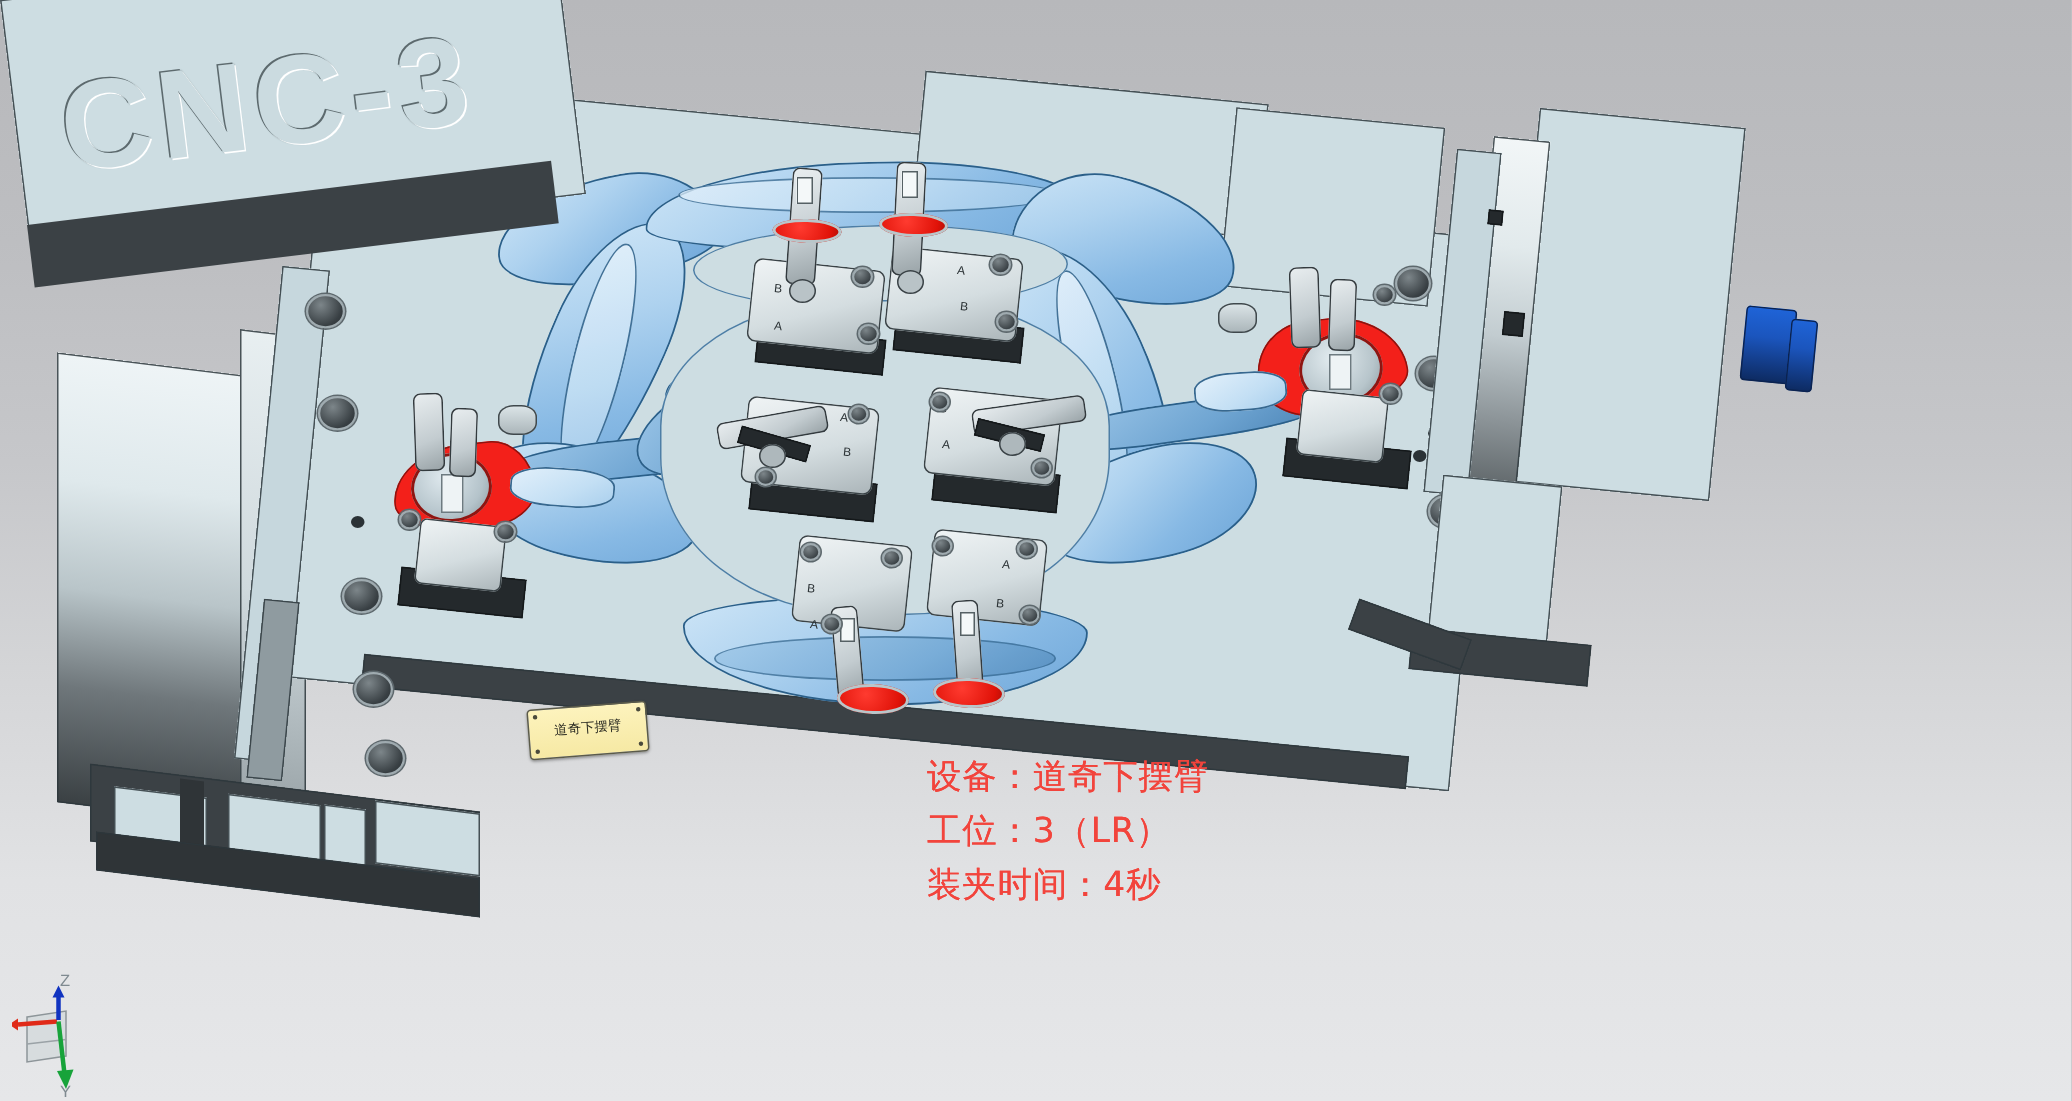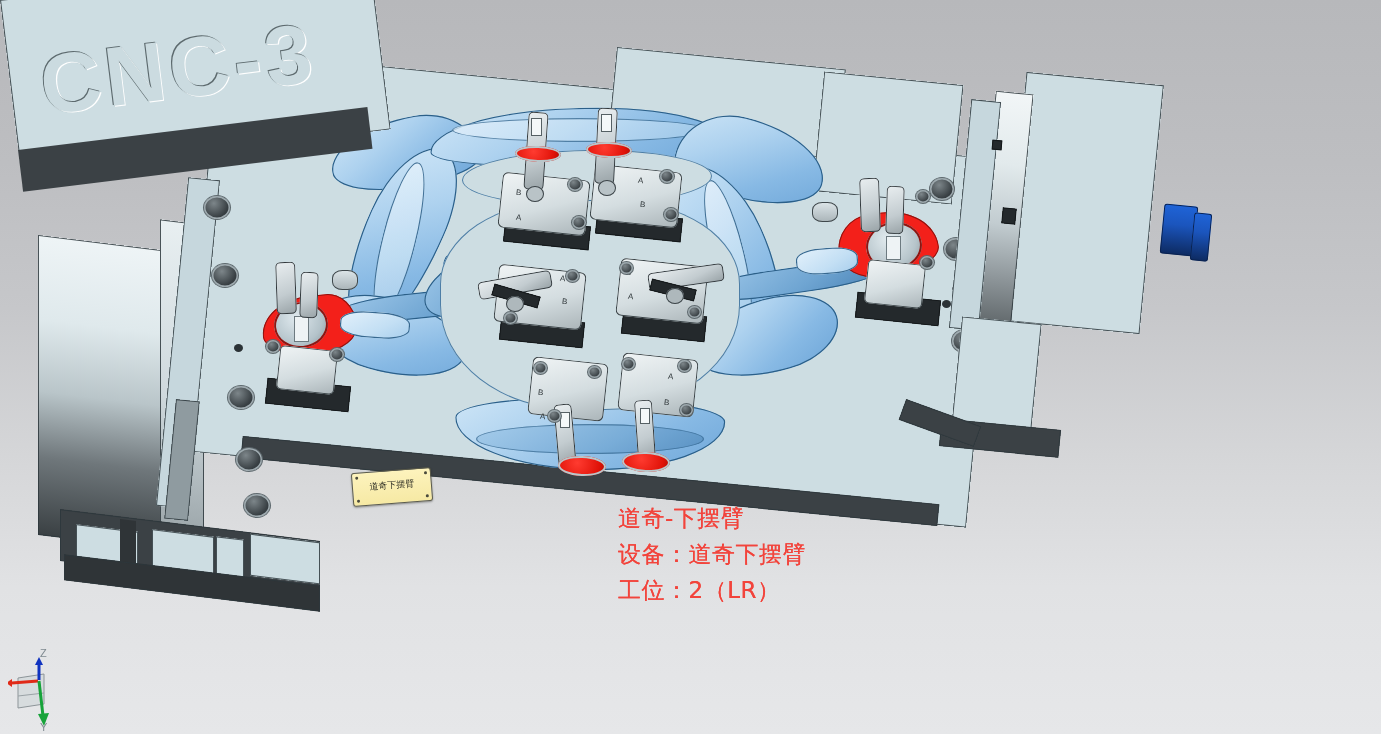--- a/index.html
+++ b/index.html
@@ -242,23 +242,23 @@
 
   <div id="tag" class="abs">
     <span class="tagdot" style="left:3px;top:3px;"></span>
     <span class="tagdot" style="right:3px;top:3px;"></span>
     <span class="tagdot" style="left:3px;bottom:3px;"></span>
     <span class="tagdot" style="right:3px;bottom:3px;"></span>
     <div class="tagtext">道奇下摆臂</div>
   </div>
 
   <div id="overlay" class="abs">
-    <div>道奇-下摆臂</div>
     <div>设备：道奇下摆臂</div>
-    <div>工位：2（LR）</div>
+    <div>工位：3（LR）</div>
+    <div>装夹时间：4秒</div>
   </div>
 
   <div id="triad" class="abs">
     <svg width="96" height="84" viewBox="0 0 96 84">
 
       <polygon points="10,30 36,26 36,56 10,60" fill="#d7dcde" stroke="#8d9599" stroke-width="1"></polygon>
       <line x1="10" y1="48" x2="36" y2="45" stroke="#9aa2a6" stroke-width="1"></line>
 
       <line x1="30" y1="33" x2="4" y2="35" stroke="#e02a18" stroke-width="3"></line>
       <polygon points="4,31 4,39 -2,35" fill="#e02a18"></polygon>

